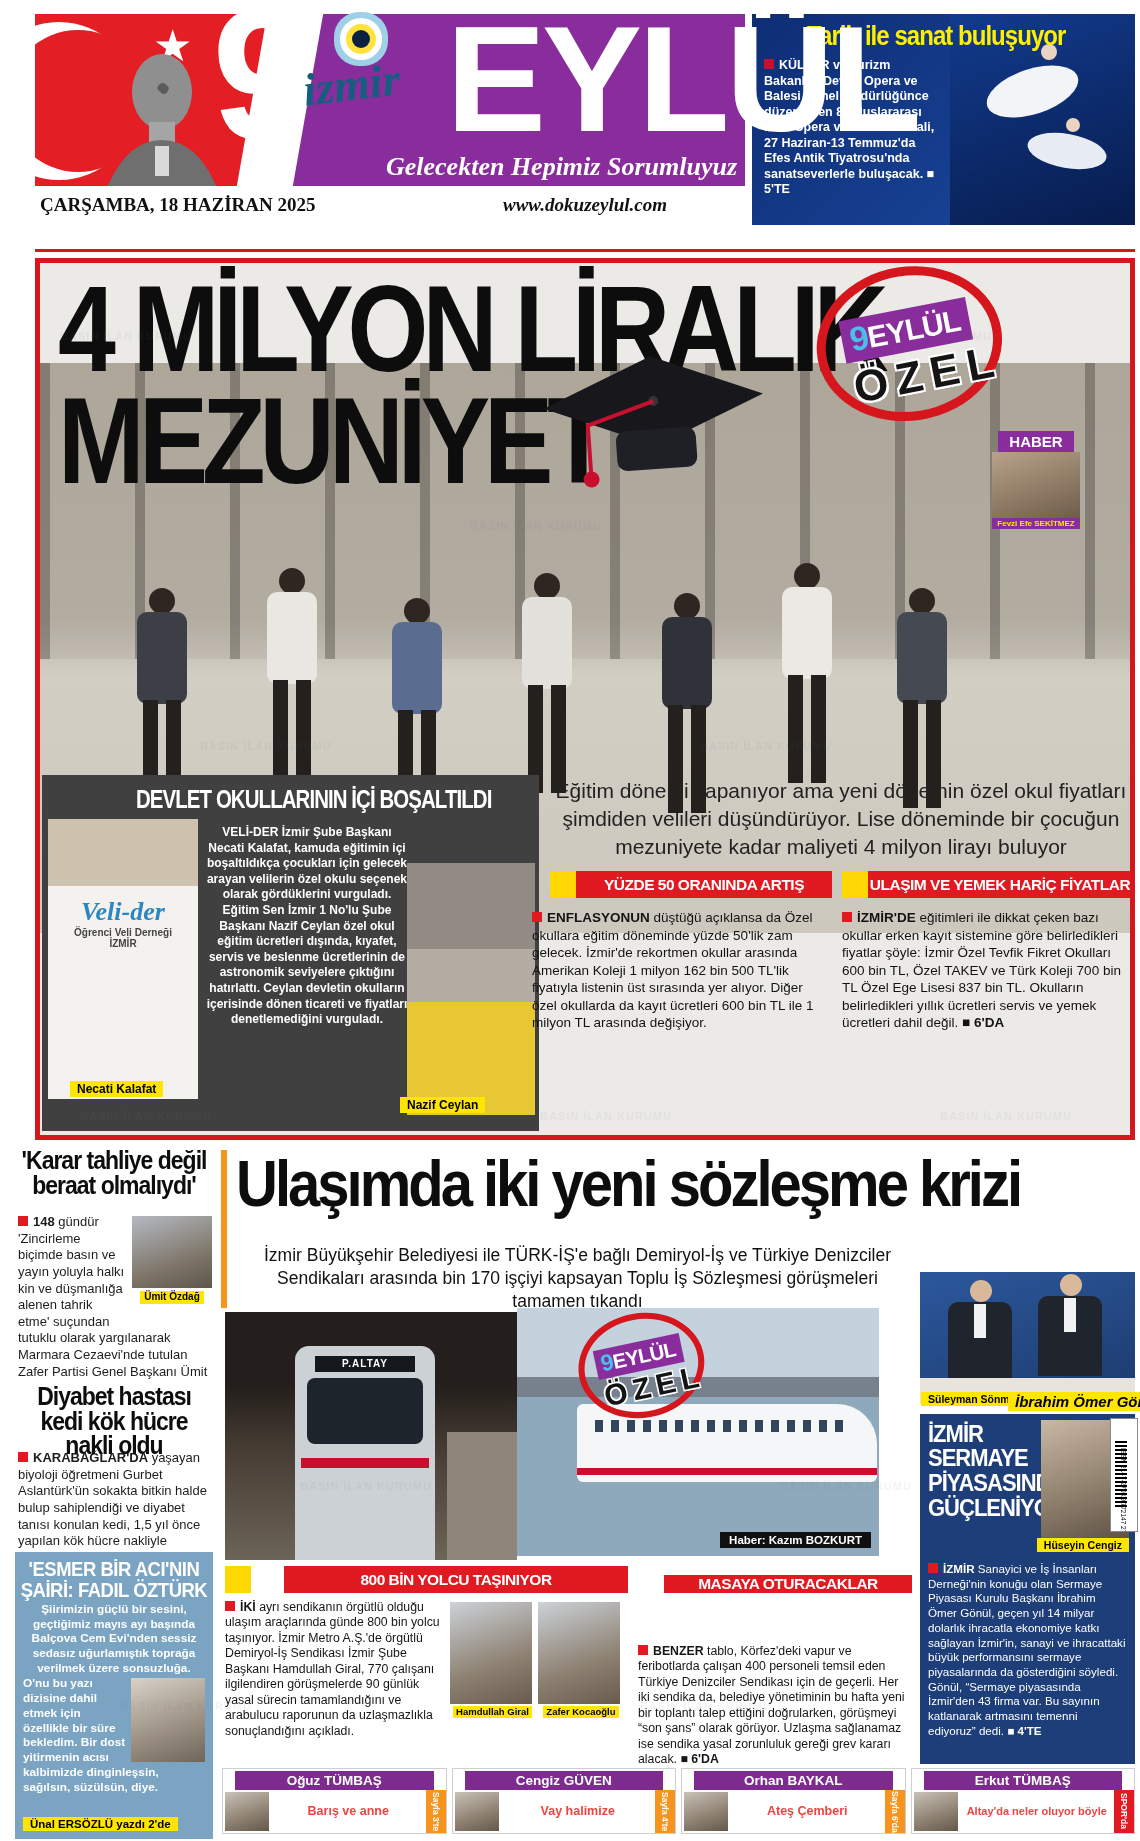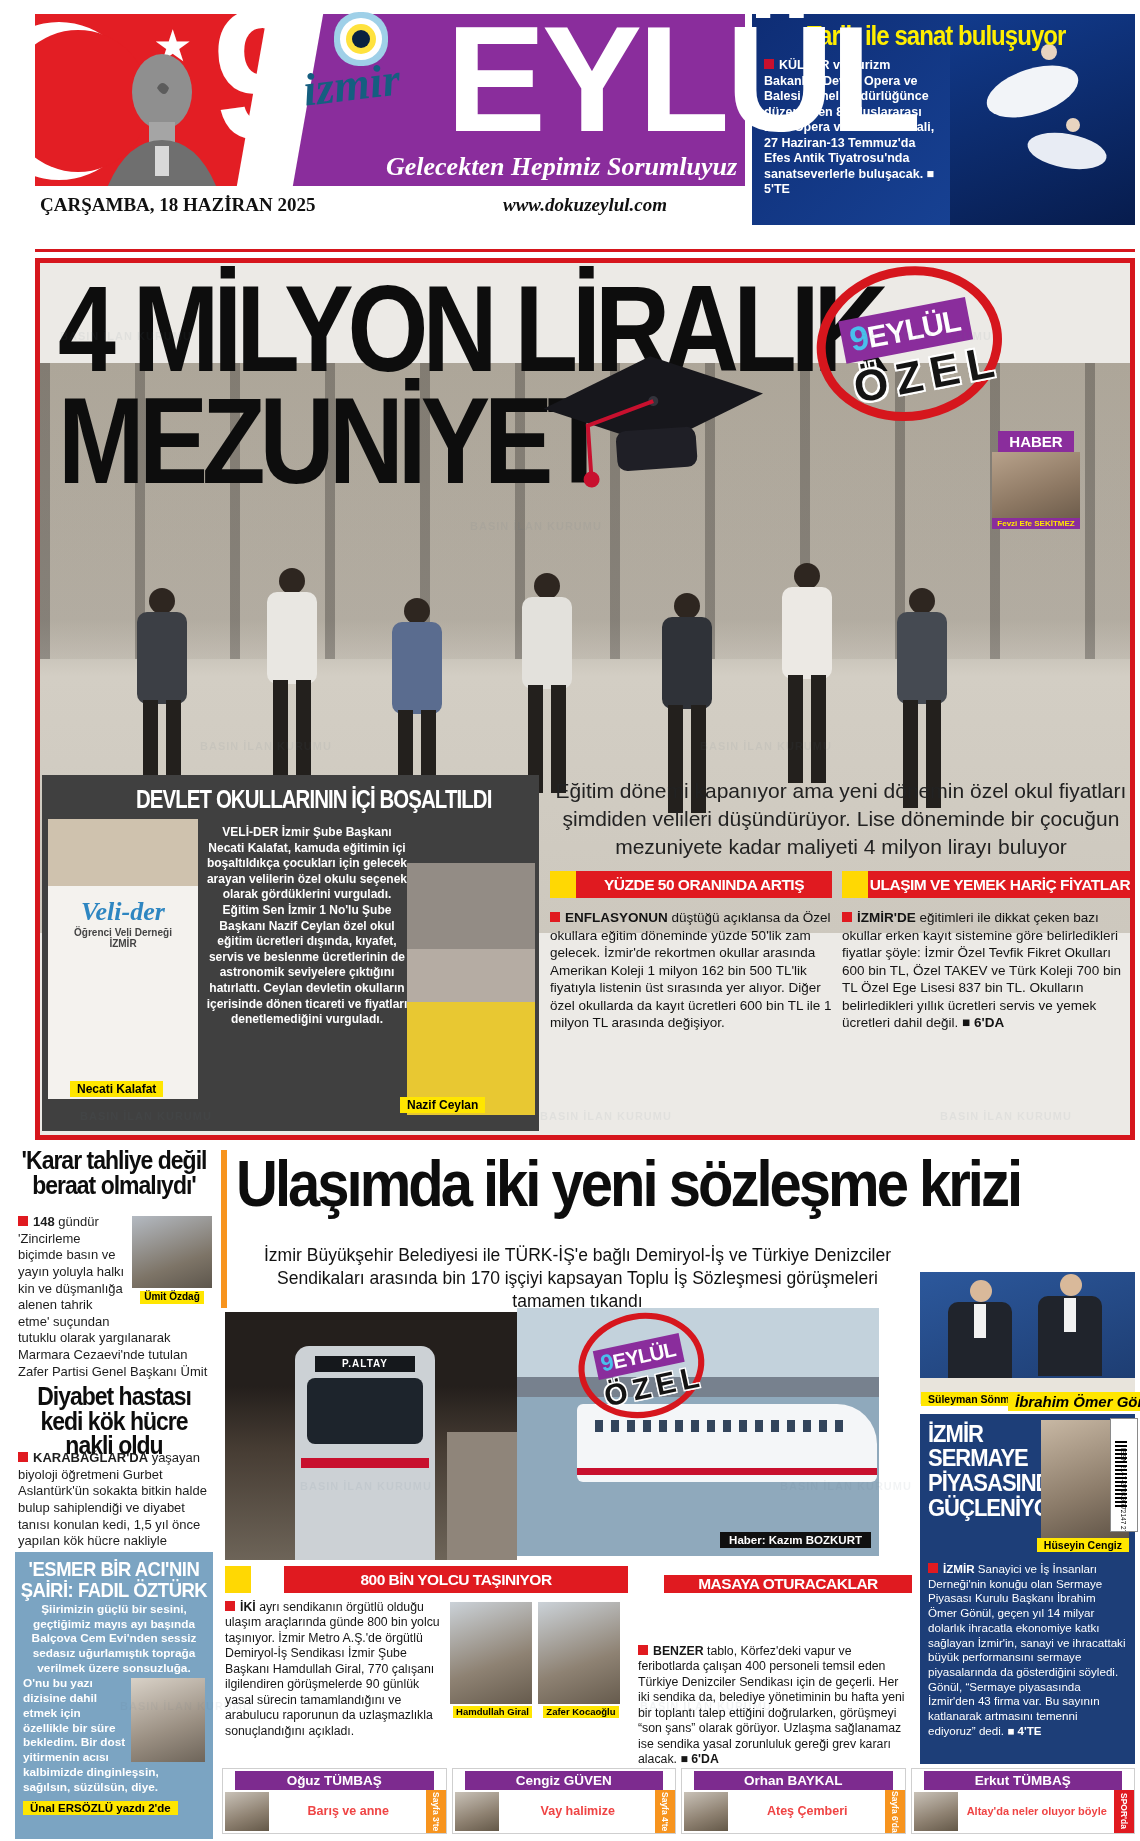--- a/index.html
+++ b/index.html
@@ -98,21 +98,21 @@
   .fl-photo{float:right;width:80px;margin:2px 0 15px 6px;text-align:center;}
   .fl-photo .ph{width:80px;height:72px;background:linear-gradient(160deg,#b4bac2,#7d7467 65%,#5d564c);}
   .fl-photo .chip{font-size:10px;padding:0 4px;}
 
   .poet{left:15px;top:1552px;width:198px;height:287px;background:#7ba4c2;overflow:hidden;z-index:2;}
   .poet-head{margin:8px 4px 4px;text-align:center;color:#fff;font-weight:800;font-size:18.5px;line-height:1.02;
              letter-spacing:-.5px;white-space:pre-line;transform:scaleY(1.08);transform-origin:center top;}
   .poet-body{margin:4px 8px 0;color:#fff;font-weight:700;font-size:11.8px;line-height:1.26;text-align:center;}
   .poet-bottom{margin:0 8px;color:#fff;font-weight:700;font-size:11.8px;line-height:1.26;}
   .poet-photo{float:right;width:74px;height:84px;margin:2px 0 0 5px;background:linear-gradient(160deg,#d9d2c8,#9a8f82 60%,#6e655a);}
-  .poet-byline{position:absolute;left:8px;bottom:24px;}
+  .poet-byline{position:absolute;left:8px;bottom:8px;}
 
   
   .orange-bar{left:221px;top:1150px;width:6px;height:158px;background:#f7941e;}
   .t-head{left:236px;top:1146px;font-size:58px;font-weight:800;letter-spacing:-3px;white-space:nowrap;
           color:#0d0d0d;transform:scaleY(1.12);transform-origin:left top;}
   .t-deck{left:245px;top:1244px;width:665px;text-align:center;font-size:17.5px;color:#111;line-height:1.3;}
   .tram{left:225px;top:1312px;width:292px;height:248px;background:linear-gradient(180deg,#241f1c 0 30%,#463c33 55%,#6d6458);overflow:hidden;}
   .tram-body{position:absolute;left:70px;top:34px;width:140px;height:214px;background:#ccd1d5;border-radius:14px 14px 0 0;}
   .tram-sign{position:absolute;left:20px;top:10px;width:100px;height:16px;background:#15181c;color:#fff;
              font-weight:700;font-size:10px;text-align:center;line-height:16px;letter-spacing:1px;}
@@ -289,21 +289,21 @@
 
     <div class="abs cat-bar" style="left:510px;top:608px;width:282px;">
       <div class="yb"></div>
       <div class="lb">YÜZDE 50 ORANINDA ARTIŞ</div>
     </div>
     <div class="abs cat-bar" style="left:802px;top:608px;width:290px;">
       <div class="yb"></div>
       <div class="lb">ULAŞIM VE YEMEK HARİÇ FİYATLAR</div>
     </div>
 
-    <div class="abs news-col" style="left:510px;top:646px;width:282px;">
+    <div class="abs news-col" style="left:492px;top:646px;width:282px;">
       <span class="bullet"></span><span class="lead">ENFLASYONUN</span><span> düştüğü açıklansa da Özel okullara eğitim döneminde yüzde 50'lik zam gelecek. İzmir'de rekortmen okullar arasında Amerikan Koleji 1 milyon 162 bin 500 TL'lik fiyatıyla listenin üst sırasında yer alıyor. Diğer özel okullarda da kayıt ücretleri 600 bin TL ile 1 milyon TL arasında değişiyor.</span>
     </div>
     <div class="abs news-col" style="left:802px;top:646px;width:290px;">
       <span class="bullet"></span><span class="lead">İZMİR'DE</span><span> eğitimleri ile dikkat çeken bazı okullar erken kayıt sistemine göre belirledikleri fiyatlar şöyle: İzmir Özel Tevfik Fikret Okulları 600 bin TL, Özel TAKEV ve Türk Koleji 700 bin TL Özel Ege Lisesi 837 bin TL. Okulların belirledikleri yıllık ücretleri servis ve yemek ücretleri dahil değil. </span><span class="pref">■ 6'DA</span>
     </div>
   </div>
 
   <div class="abs rail-head" style="top:1148px;">'Karar tahliye değil beraat olmalıydı'</div>
   <div class="abs rail-body" style="top:1214px;height:165px;overflow:hidden;">
     <span class="fl-photo">

